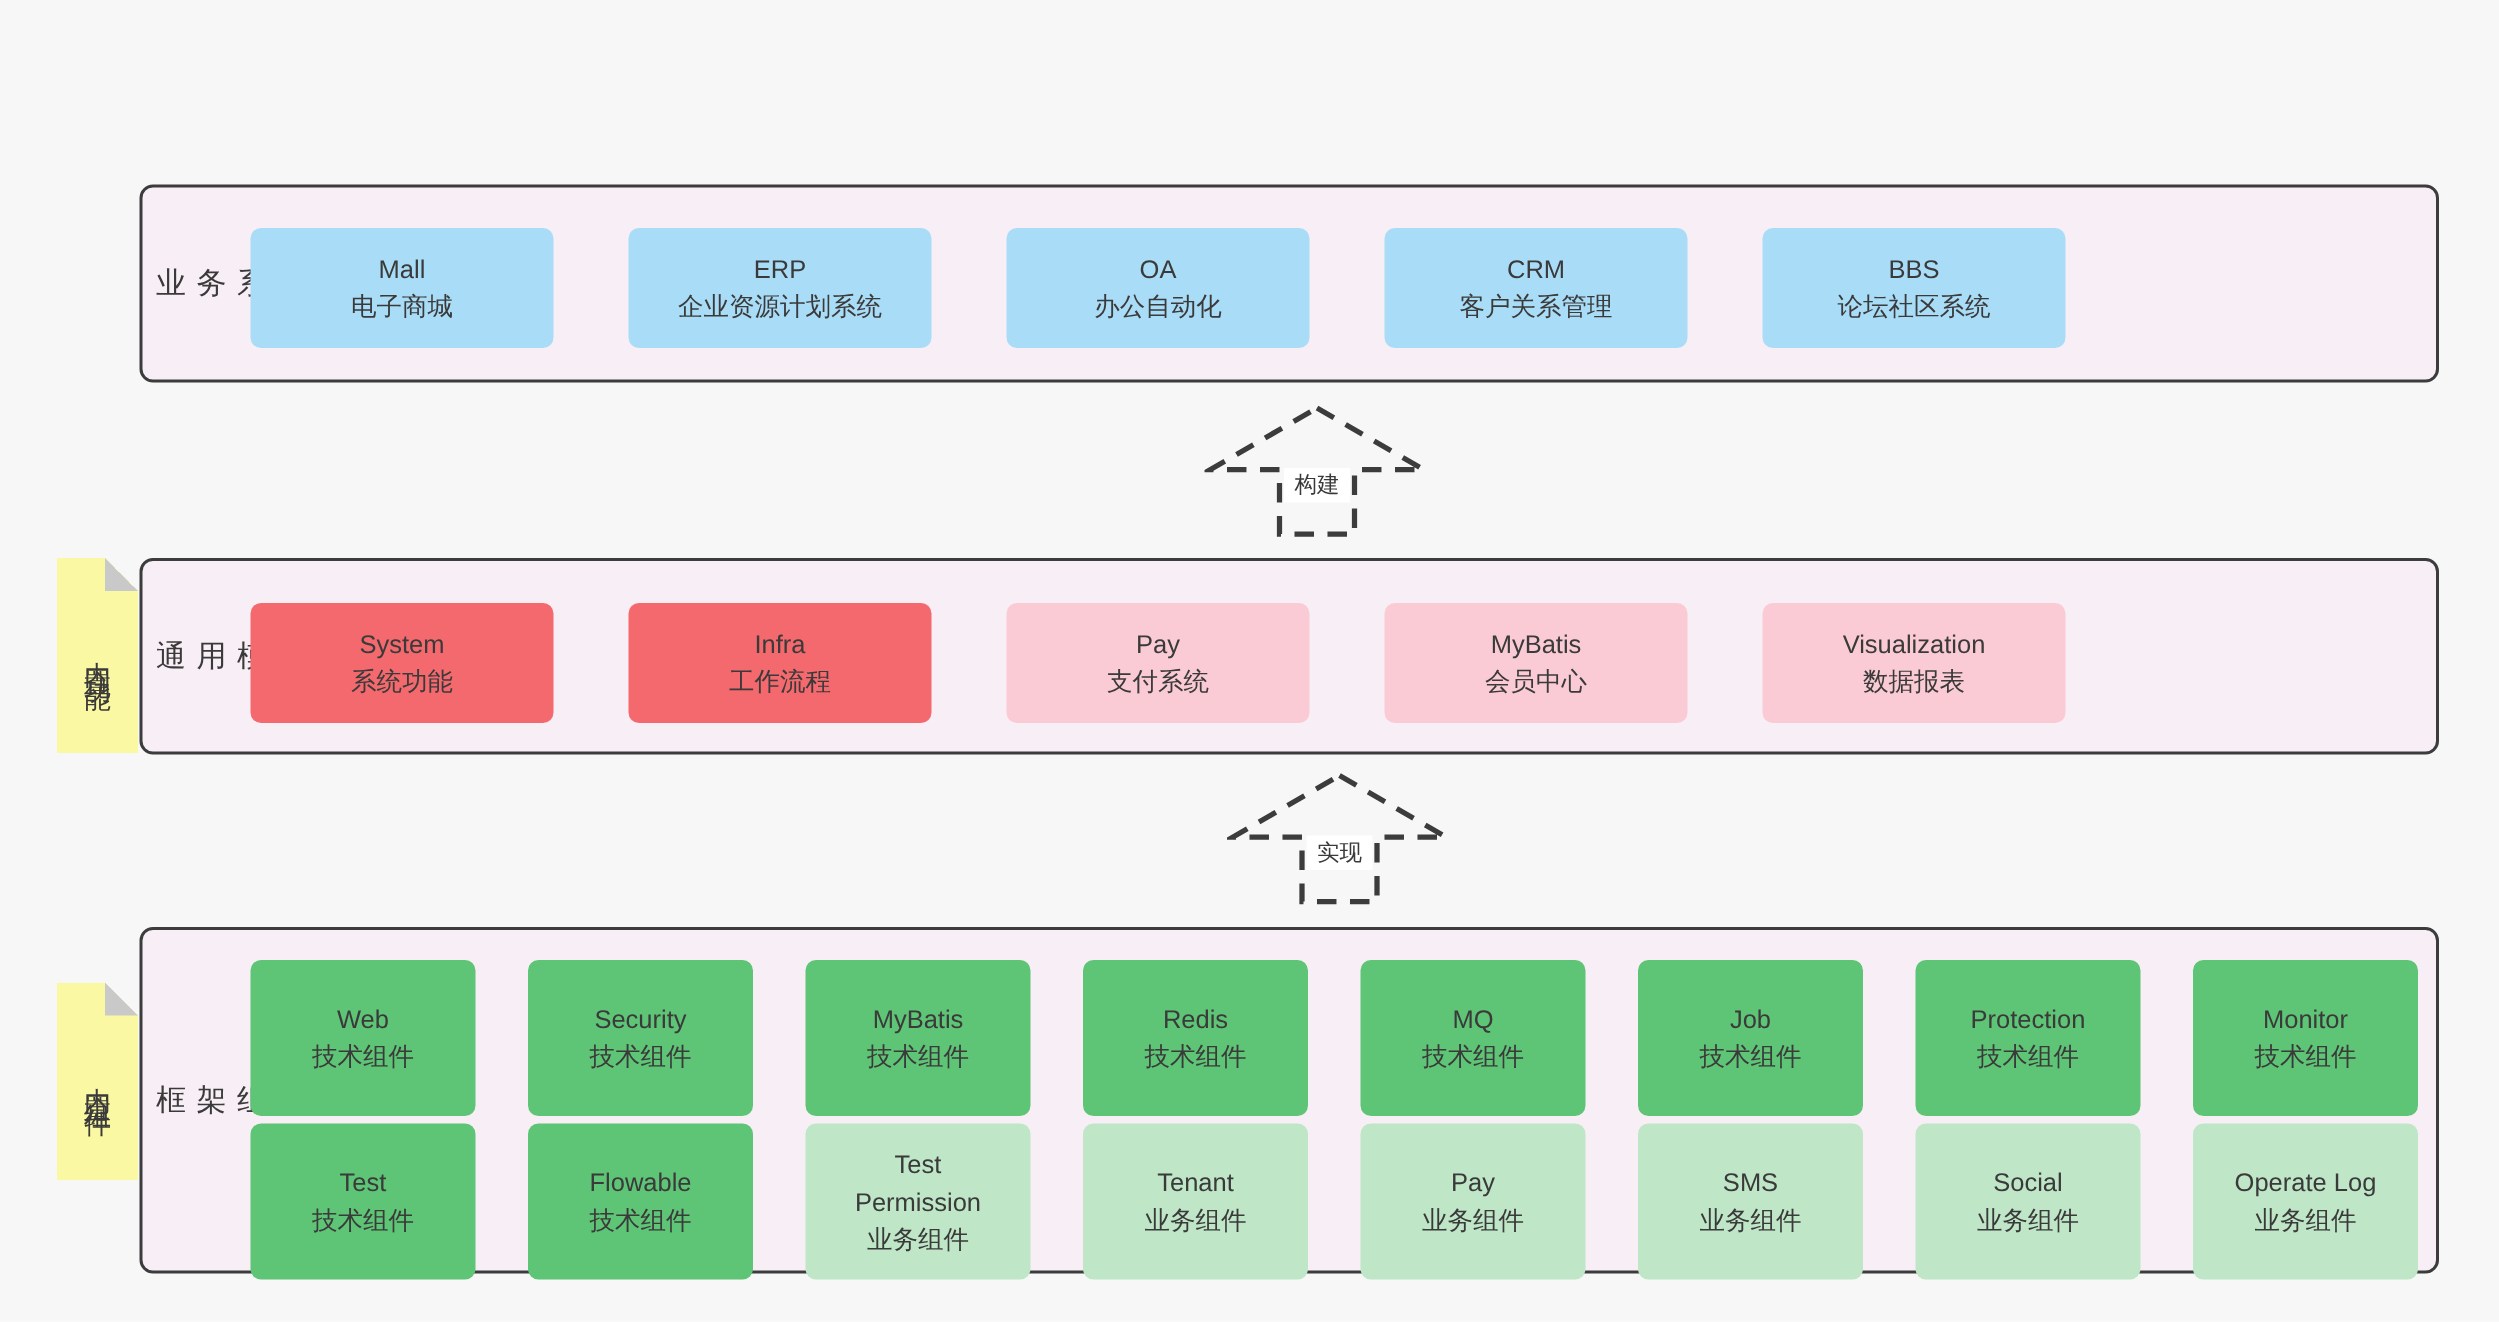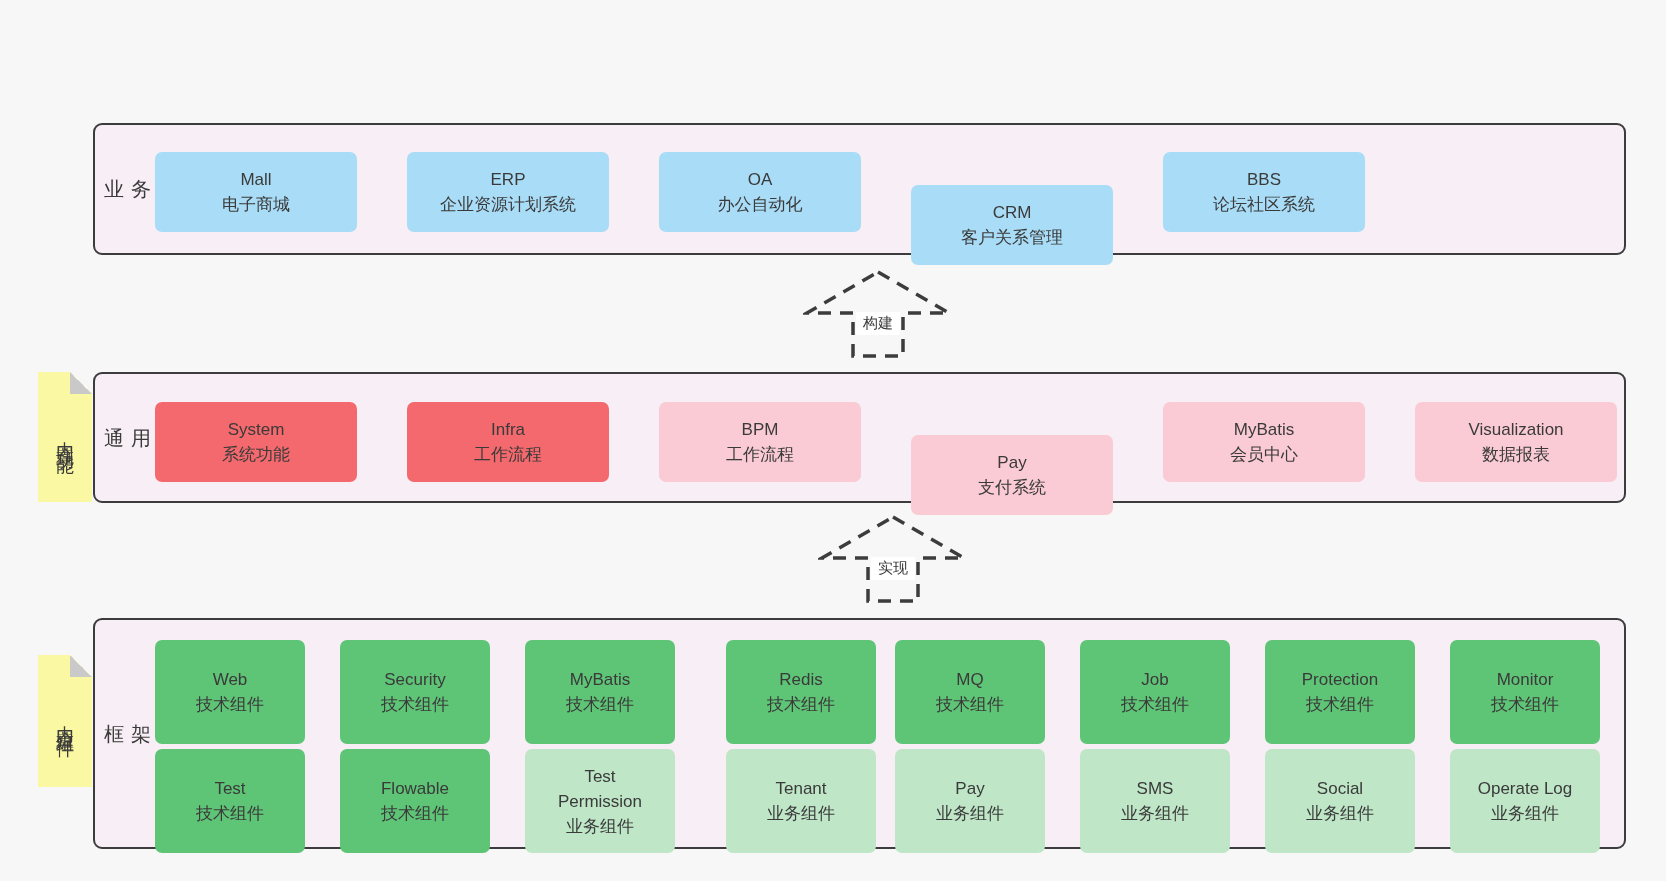--- a/index.html
+++ b/index.html
@@ -11,34 +11,34 @@
          border:2px solid var(--border);border-radius:9px;box-sizing:border-box;}
   #layer1{top:123px;height:132px;}
   #layer2{top:372px;height:131px;}
   #layer3{top:618px;height:231px;}
 
   .layer-label{position:absolute;left:9px;top:50%;transform:translateY(-50%);
 ial    writing-mode:vertical-rl;text-orientation:upright;font-size:20px;line-height:30px;
     letter-spacing:7px;color:var(--text);white-space:nowrap;}
 
   
-  .boxrow{position:absolute;left:0;top:0;width:100%;height:100%;}
+  .boxrow{position:absolute;left:12px;top:0;width:100%;height:100%;}
   .box{position:absolute;border-radius:7px;display:flex;flex-direction:column;
        align-items:center;justify-content:center;text-align:center;
        font-size:17px;line-height:25px;color:var(--text);box-sizing:border-box;}
   .cols6 .box{width:202px;height:80px;}
   #layer1 .box{top:27px;} #layer2 .box{top:28px;}
   .cols6 .box:nth-child(1){left:60px;}  .cols6 .box:nth-child(2){left:312px;}
-  .cols6 .box:nth-child(3){left:564px;} .cols6 .box:nth-child(4){left:816px;margin-top:33px;}
+  .cols6 .box:nth-child(3){left:564px;} .cols6 .box:nth-child(4){left:816px;}
   .cols6 .box:nth-child(5){left:1068px;}.cols6 .box:nth-child(6){left:1320px;}
 
   .cols8 .box{width:150px;height:104px;}
   .row-a .box{top:20px;} .row-b .box{top:129px;}
   .cols8 .box:nth-child(1){left:60px;}  .cols8 .box:nth-child(2){left:245px;}
-  .cols8 .box:nth-child(3){left:430px;} .cols8 .box:nth-child(4){left:615px;margin-left:16px;}
+  .cols8 .box:nth-child(3){left:430px;} .cols8 .box:nth-child(4){left:615px;}
   .cols8 .box:nth-child(5){left:800px;} .cols8 .box:nth-child(6){left:985px;}
   .cols8 .box:nth-child(7){left:1170px;}.cols8 .box:nth-child(8){left:1355px;}
 
   .b-blue{background:var(--blue);}   .b-red{background:var(--red);}
   .b-pink{background:var(--pink);}   .b-green{background:var(--green);}
   .b-lgreen{background:var(--light_green);}
   .box span{display:block;}
   .narrow{max-width:96px;}
 
   
@@ -108,24 +108,20 @@
     <div class="boxrow cols6">
       <div class="box b-red">
         <span>System</span>
         <span>系统功能</span>
       </div>
       <div class="box b-red">
         <span>Infra</span>
         <span>工作流程</span>
       </div>
       <div class="box b-pink">
-        <span>BPM</span>
-        <span>工作流程</span>
-      </div>
-      <div class="box b-pink">
         <span>Pay</span>
         <span>支付系统</span>
       </div>
       <div class="box b-pink">
         <span>MyBatis</span>
         <span>会员中心</span>
       </div>
       <div class="box b-pink">
         <span>Visualization</span>
         <span>数据报表</span>

